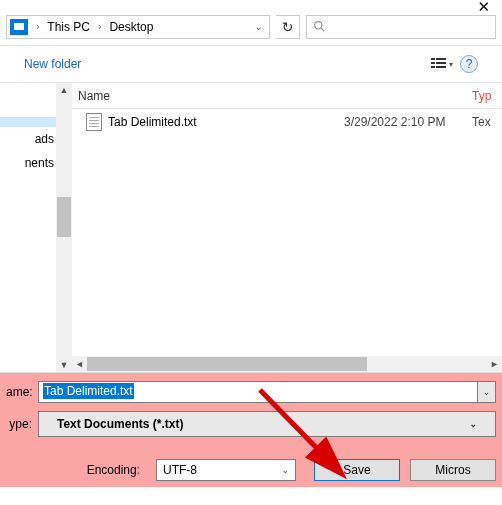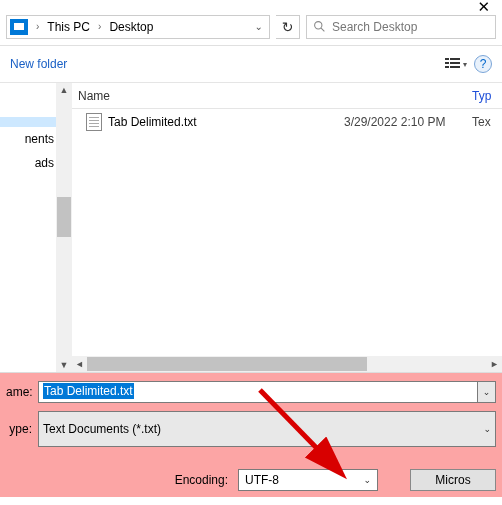--- a/index.html
+++ b/index.html
@@ -13,63 +13,63 @@
   .pc-icon { width: 18px; height: 16px; background: #0078d7; margin-right: 4px; display:flex; align-items:center; justify-content:center;}
   .pc-icon::after { content:""; width:10px; height:7px; background:#fff; }
   .crumb { padding: 0 4px; }
   .chev { color: #666; padding: 0 4px; font-size: 10px; }
   .crumb-spacer { flex: 1; }
   .crumb-drop { color:#555; padding:0 6px; font-size:10px;}
   .refresh { width: 24px; height: 24px; border:1px solid #ccc; border-left:none; display:flex; align-items:center; justify-content:center; font-size:14px; color:#333;}
   .search-box { display: flex; align-items: center; border: 1px solid #ccc; height: 24px; width: 190px; padding-left: 6px; color: #777; }
   .search-box svg { width:13px; height:13px; margin-right:6px; }
 
-  .toolbar { display: flex; align-items: center; height: 36px; padding: 0 10px; }
+  .toolbar { display: flex; align-items: center; height: 36px; padding: 0 24px; }
   .newfolder { color: #1a60c5; }
   .tool-spacer { flex: 1; }
   .view-btn, .help-btn { width: 24px; height: 22px; margin-left: 6px; display:flex; align-items:center; justify-content:center; border:1px solid transparent;}
   .view-btn svg { width:16px; height:14px; } .view-btn .tri{font-size:8px;color:#555;margin-left:2px;}
   .help-btn { color:#0066cc; border:1px solid #7aa5d8; border-radius:50%; width:18px; height:18px; font-size:12px; line-height:16px; text-align:center; background:#e8f1fb;}
 
   .main { display: flex; height: 290px; border-top: 1px solid #e5e5e5; }
   .tree { width: 56px; background: #fff; overflow: hidden; font-size:12px; }
   .tree-item { padding: 5px 2px 5px 0; white-space: nowrap; text-align:right; direction:ltr; overflow:hidden;}
   .tree-item.sel { background:#cde8ff; }
   .tree-scroll { width:16px; background:#f0f0f0; display:flex; flex-direction:column; align-items:center; }
   .tree-scroll .ar{font-size:9px;color:#555;padding:2px;}
   .tree-scroll .thumb{width:14px;height:40px;background:#c2c2c2;margin-top:100px;}
 
   .filelist { flex:1; display:flex; flex-direction:column; }
   .cols { display:flex; height:26px; align-items:center; border-bottom:1px solid #e5e5e5;}
   .col-name { flex:1; padding-left:6px; color:#333;}
   .col-date { width:128px; color:#333;}
-  .col-type { width:30px; color:#1d4ed8;}
+  .col-type { width:30px; color:#ef4444;}
   .filerow { display:flex; align-items:center; height:22px; padding-top:4px;}
   .file-icon { width:16px; height:18px; margin:0 6px 0 14px; border:1px solid #888; background:#fff; position:relative;}
   .file-icon::before{content:"";position:absolute;top:3px;left:2px;right:2px;border-top:1px solid #aaa;box-shadow:0 3px 0 #aaa,0 6px 0 #aaa,0 9px 0 #aaa;}
   .filerow .fname{flex:1;} .filerow .fdate{width:128px;color:#444;} .filerow .ftype{width:30px;color:#444;}
   .filelist-body{flex:1;}
   .hscroll{height:16px;display:flex;align-items:center;background:#f0f0f0;}
   .hscroll .ar{font-size:9px;color:#555;padding:0 3px;}
   .hscroll .track{flex:1;background:#f0f0f0;height:16px;position:relative;}
   .hscroll .thumb{position:absolute;left:0;width:70%;height:14px;top:1px;background:#c2c2c2;}
 
   .bottom { background:#fca5a5; padding:8px 6px 6px 6px; border-top:1px solid #ddd; }
   .frow { display:flex; align-items:center; margin-bottom:8px; }
   .flabel { width:32px; text-align:right; padding-right:6px; }
   .fn-input { flex:1; height:22px; border:1px solid #7a7a7a; background:#fff; font-family:inherit; font-size:12px; padding:2px 4px;}
   .fn-input.sel { background:#fff; }
   .fn-input .seltext{ background:#0078d7; color:#fff; padding:1px;}
   .drop-tri{width:18px;height:22px;border:1px solid #7a7a7a;border-left:none;background:#e8e8e8;display:flex;align-items:center;justify-content:center;font-size:9px;color:#333;}
-  .type-select{flex:1;height:36px;border:1px solid #7a7a7a;background:#e8e8e8;display:flex;align-items:center;padding:0 4px;justify-content:space-between;}
+  .type-select{flex:1;height:26px;border:1px solid #7a7a7a;background:#e8e8e8;display:flex;align-items:center;padding:0 18px;justify-content:space-between;font-weight:bold;}
   .type-select .tri{font-size:9px;color:#333;}
 
-  .actionrow{display:flex;align-items:center;justify-content:flex-end;gap:4px;padding-top:14px;}
+  .actionrow{display:flex;align-items:center;justify-content:flex-end;gap:10px;padding-top:14px;}
   .enc-label{margin-right:6px;}
-  .enc-select{width:140px;height:22px;border:1px solid #7a7a7a;background:#fff;display:flex;align-items:center;justify-content:space-between;padding:0 6px;margin-right:28px;}
+  .enc-select{width:140px;height:22px;border:1px solid #7a7a7a;background:#fff;display:flex;align-items:center;justify-content:space-between;padding:0 6px;margin-right:8px;}
   .enc-select .tri{font-size:9px;color:#333;}
   .btn{width:86px;height:22px;border:1px solid #888;background:#e1e1e1;text-align:center;line-height:20px;}
   .btn.save{border:1px solid #0078d7;}
 
   .arrow-annot{position:absolute;pointer-events:none;}
 </style>
 </head>
 <body>
 
 <div class="titlebar">
@@ -85,21 +85,20 @@
     <span class="crumb">Desktop</span>
     <span class="crumb-spacer"></span>
     <span class="crumb-drop">⌄</span>
   </div>
   <div class="refresh">↻</div>
   <div class="search-box">
     <svg viewBox="0 0 16 16">
         <circle cx="6.5" cy="6.5" r="4.5" fill="none" stroke="#888" stroke-width="1.3"></circle>
         <line x1="10" y1="10" x2="14" y2="14" stroke="#888" stroke-width="1.3"></line>
       </svg>
-    <span>Search Desktop</span>
   </div>
 </div>
 
 <div class="toolbar">
   <span class="newfolder">New folder</span>
   <span class="tool-spacer"></span>
   <span class="view-btn">
     <svg>
         <rect x="0" y="1" width="4" height="2" fill="#333"></rect>
         <rect x="5" y="1" width="10" height="2" fill="#333"></rect>
@@ -111,22 +110,22 @@
     <span class="tri">▾</span>
   </span>
   <span class="help-btn">?</span>
 </div>
 
 <div class="main">
   <div class="tree">
     <div style="height:6px;"></div>
     <div style="height:28px;"></div>
     <div class="tree-item sel"></div>
+    <div class="tree-item">ads</div>
     <div class="tree-item">nents</div>
-    <div class="tree-item">ads</div>
     <div class="tree-item"></div>
     <div class="tree-item"></div>
     <div style="height:26px;"></div>
   </div>
   <div class="tree-scroll">
     <span class="ar">▲</span>
     <span class="thumb"></span>
     <span style="flex:1;"></span>
     <span class="ar">▼</span>
   </div>
@@ -165,20 +164,21 @@
       <span>Text Documents (*.txt)</span>
       <span class="tri">⌄</span>
     </div>
   </div>
   <div class="actionrow">
     <span class="enc-label">Encoding:</span>
     <div class="enc-select">
       <span>UTF-8</span>
       <span class="tri">⌄</span>
     </div>
+    <div class="btn save">Save</div>
     <div class="btn">Micros</div>
   </div>
 </div>
 
 <svg class="arrow-annot" style="left:250px;top:380px;width:120px;height:110px;">
   <defs>
       <marker id="ah" markerWidth="10" markerHeight="10" refX="7" refY="3" orient="auto">
         <polygon points="0 0, 9 3, 0 6" fill="#d80000"></polygon>
       </marker>
     </defs>

